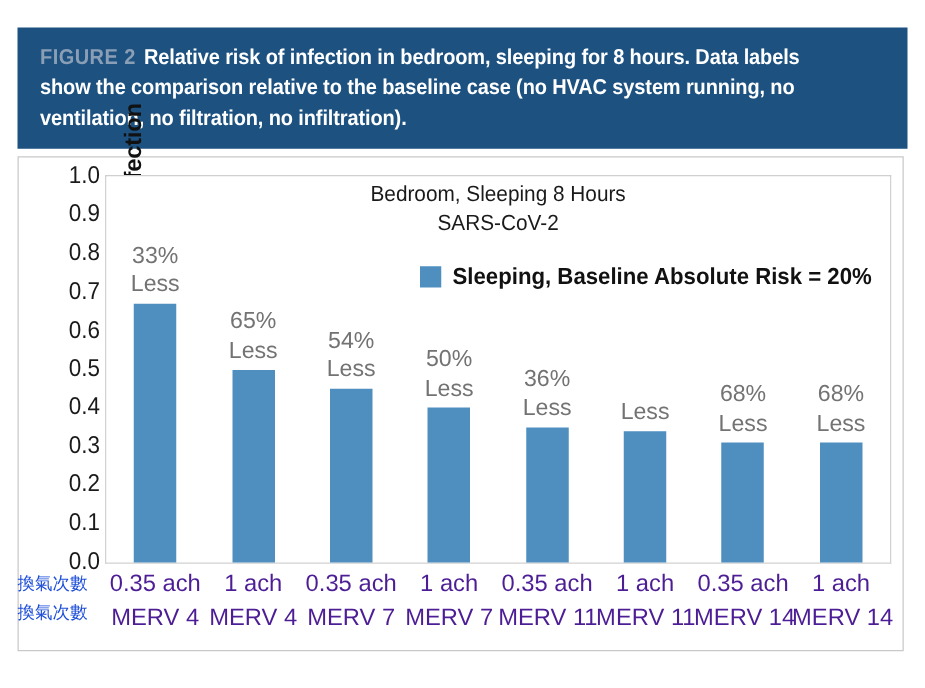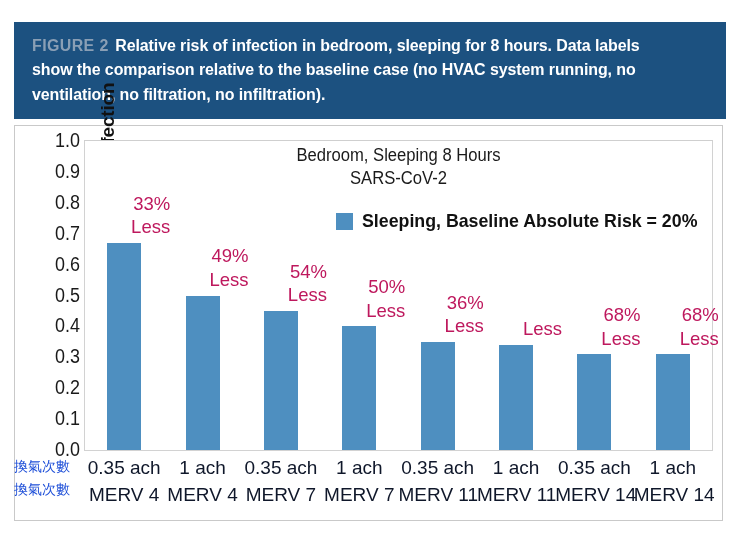--- a/index.html
+++ b/index.html
@@ -170,44 +170,44 @@
     left: 50%;
     transform: translateX(-50%);
     width: 34px;
     background: #4e8fc0;
   }
   .bar-label {
     position: absolute;
     left: 50%;
     transform: translateX(-50%);
     width: 92px;
-    text-align: right;
+    text-align: center;
     font-family: "Liberation Sans Narrow", "Liberation Sans", sans-serif;
     font-size: 18.5px;
-    color: #be185d;
+    color: #737373;
     line-height: 1.28;
     white-space: nowrap;
     margin-top: 20px;
   }
 
   
   #x-labels {
     position: absolute;
     left: 85px;
     top: 455px;
     width: 627px;
     height: 58px;
   }
   .x-slot {
     position: absolute;
     top: 0;
     text-align: center;
     font-family: "Liberation Sans Narrow", "Liberation Sans", sans-serif;
     font-size: 19px;
-    color: #0f172a;
+    color: #4c1d95;
     line-height: 1.42;
   }
   .x-line {
     display: block;
     white-space: nowrap;
   }
   #x-row-titles {
     position: absolute;
     left: 14px;
     top: 455px;
@@ -268,21 +268,21 @@
       <div class="bar-slot" style="left: 0px; width: 78.375px;">
         <div class="bar-rect" style="height: 207.03px; background: rgb(78, 143, 192);"></div>
         <div class="bar-label" style="bottom: 211.03px;">
           <span style="display: block;">33%</span>
           <span style="display: block;">Less</span>
         </div>
       </div>
       <div class="bar-slot" style="left: 78.375px; width: 78.375px;">
         <div class="bar-rect" style="height: 154.5px; background: rgb(78, 143, 192);"></div>
         <div class="bar-label" style="bottom: 158.5px;">
-          <span style="display: block;">49%</span>
+          <span style="display: block;">65%</span>
           <span style="display: block;">Less</span>
         </div>
       </div>
       <div class="bar-slot" style="left: 156.75px; width: 78.375px;">
         <div class="bar-rect" style="height: 139.05px; background: rgb(78, 143, 192);"></div>
         <div class="bar-label" style="bottom: 143.05px;">
           <span style="display: block;">54%</span>
           <span style="display: block;">Less</span>
         </div>
       </div>

